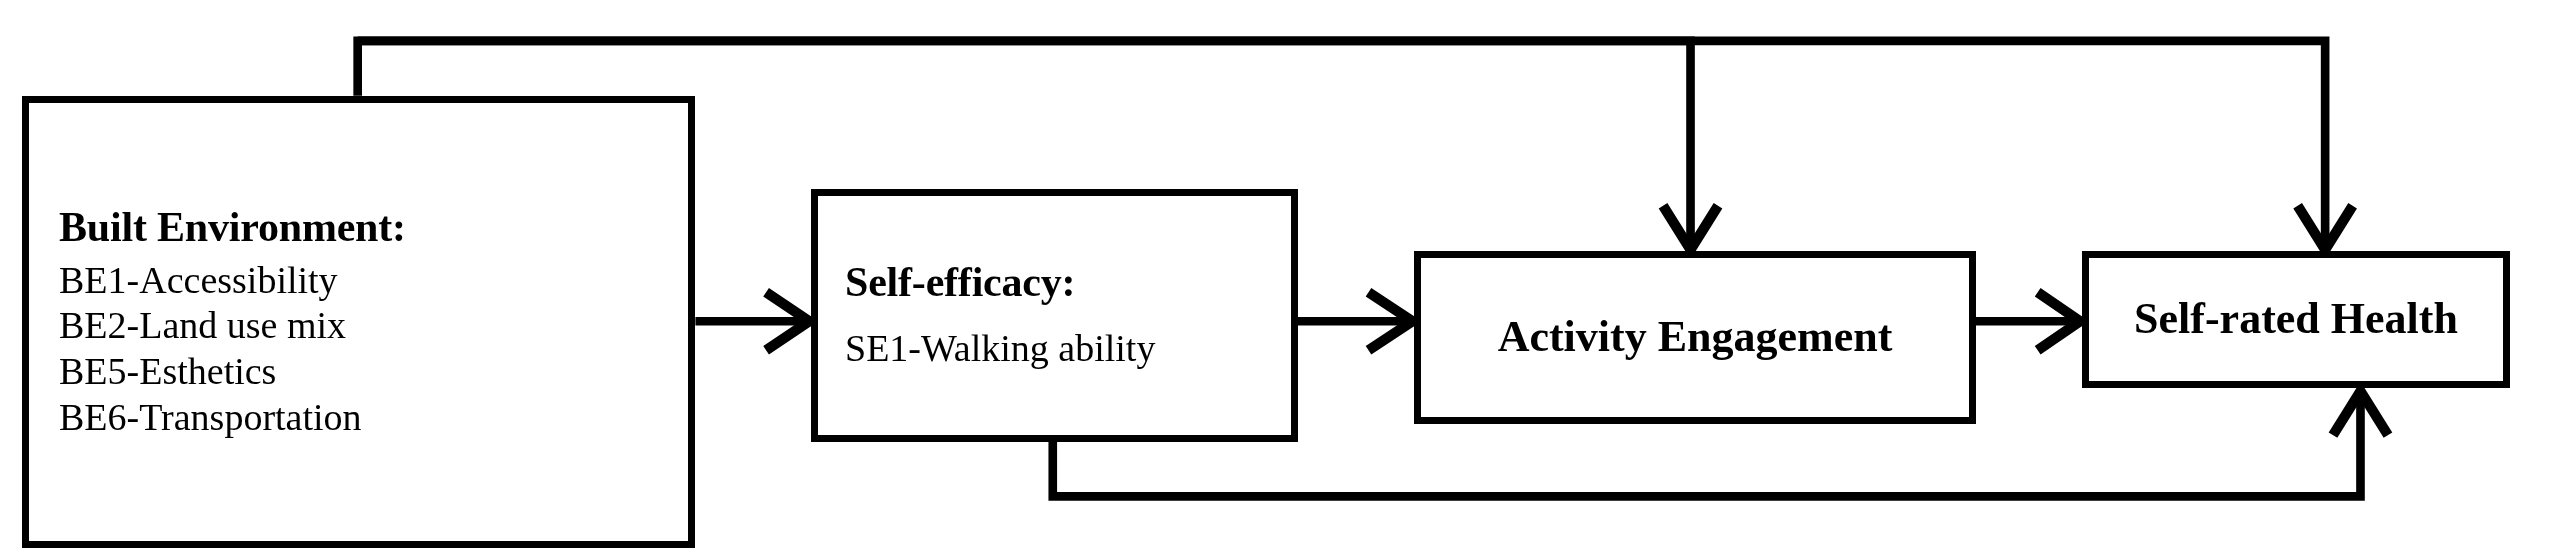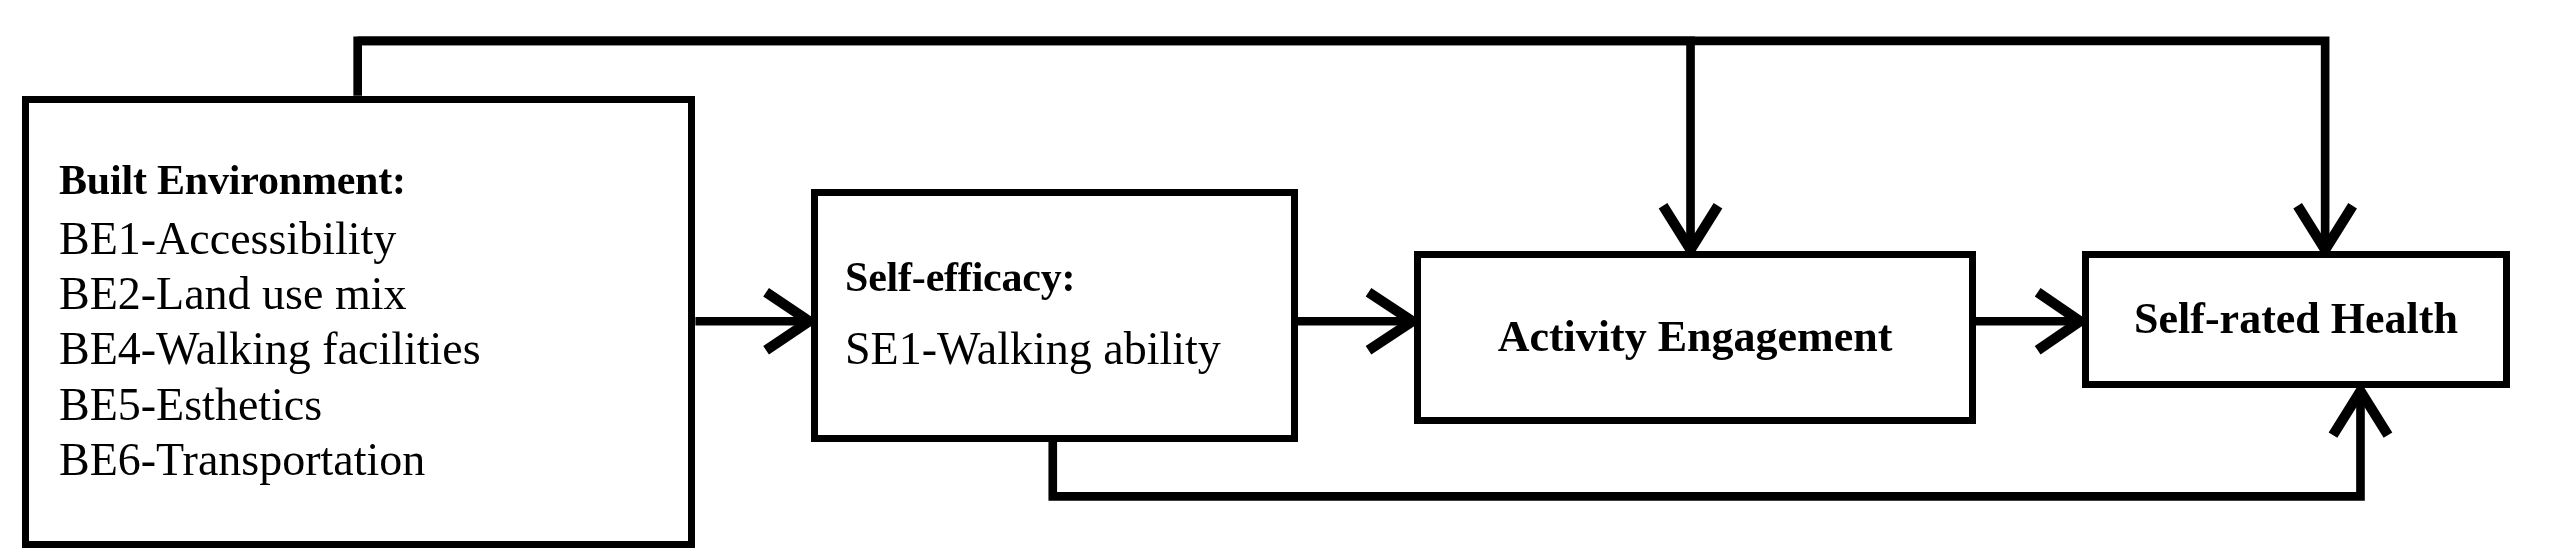--- a/index.html
+++ b/index.html
@@ -42,21 +42,21 @@
   }
   .node-title {
     font-weight: bold;
     font-size: 42px;
     line-height: 1.12;
     letter-spacing: -0.2px;
     white-space: nowrap;
   }
   .node-item {
     font-weight: normal;
-    font-size: 46px;
+    font-size: 38px;
     line-height: 1.20;
     white-space: nowrap;
   }
   .node-label-center {
     font-weight: bold;
     font-size: 44px;
     line-height: 1.1;
     white-space: nowrap;
     text-align: center;
   }
@@ -116,21 +116,20 @@
     <g>
       <path d="M 1340 562 L 1340 632 L 3005 632 L 3005 502" fill="none" stroke="#000" stroke-width="11"></path>
       <polyline points="2970,554 3005,498 3040,554" fill="none" stroke="#000" stroke-width="13" stroke-linecap="butt" stroke-linejoin="miter"></polyline>
     </g>
   </svg>
 
   <div class="node-box" id="node-built-environment">
     <div class="node-title">Built Environment:</div>
     <div class="node-item">BE1-Accessibility</div>
     <div class="node-item">BE2-Land use mix</div>
-    <div class="node-item">BE4-Walking facilities</div>
     <div class="node-item">BE5-Esthetics</div>
     <div class="node-item">BE6-Transportation</div>
   </div>
 
   <div class="node-box" id="node-self-efficacy">
     <div class="node-title">Self-efficacy:</div>
     <div class="node-item">SE1-Walking ability</div>
   </div>
 
   <div class="node-box centered" id="node-activity-engagement">

